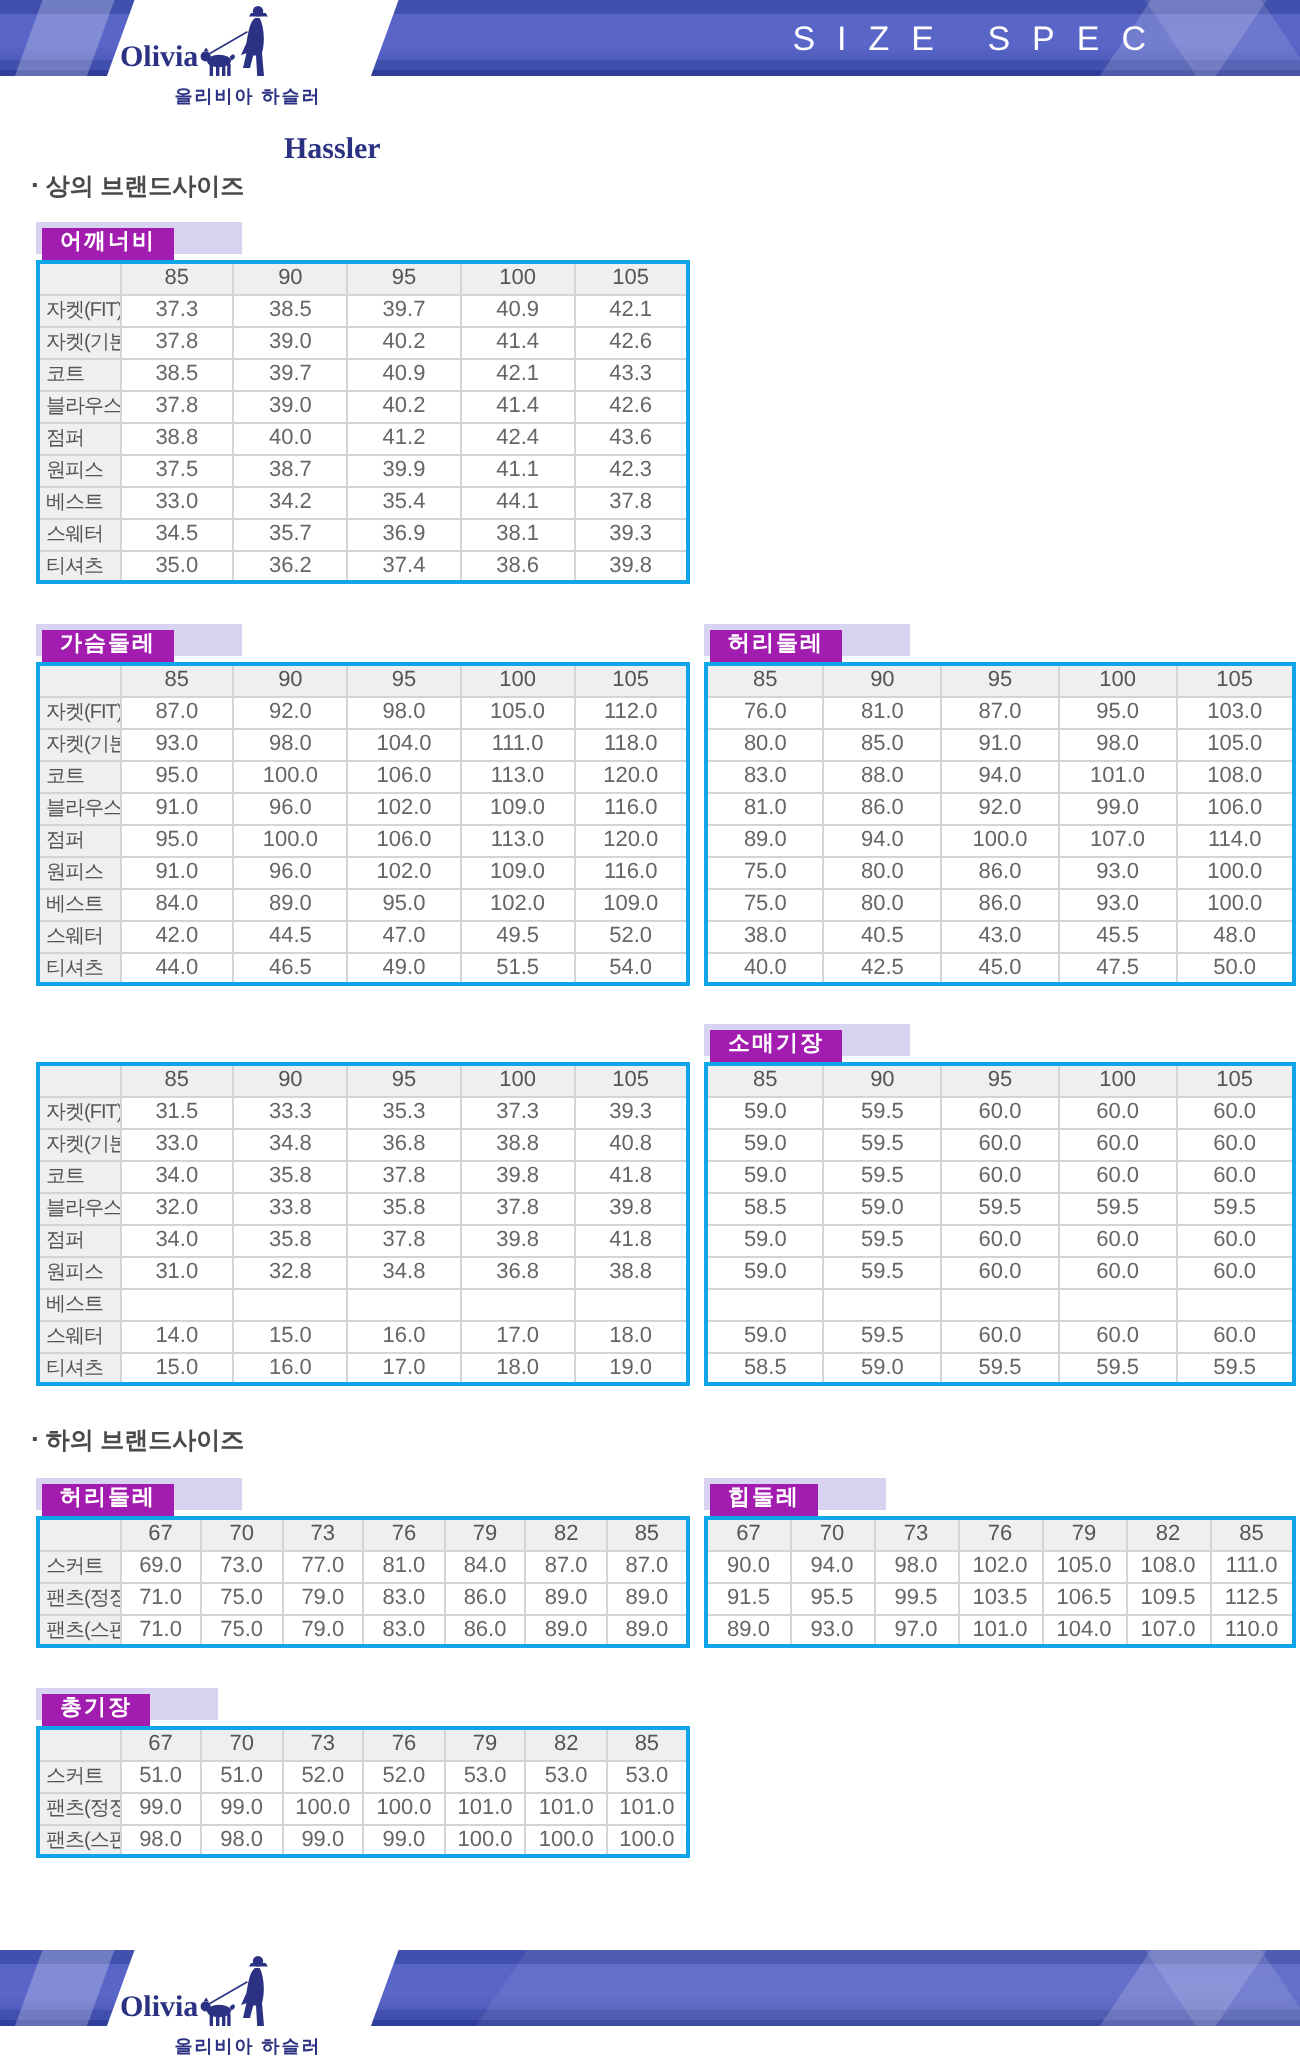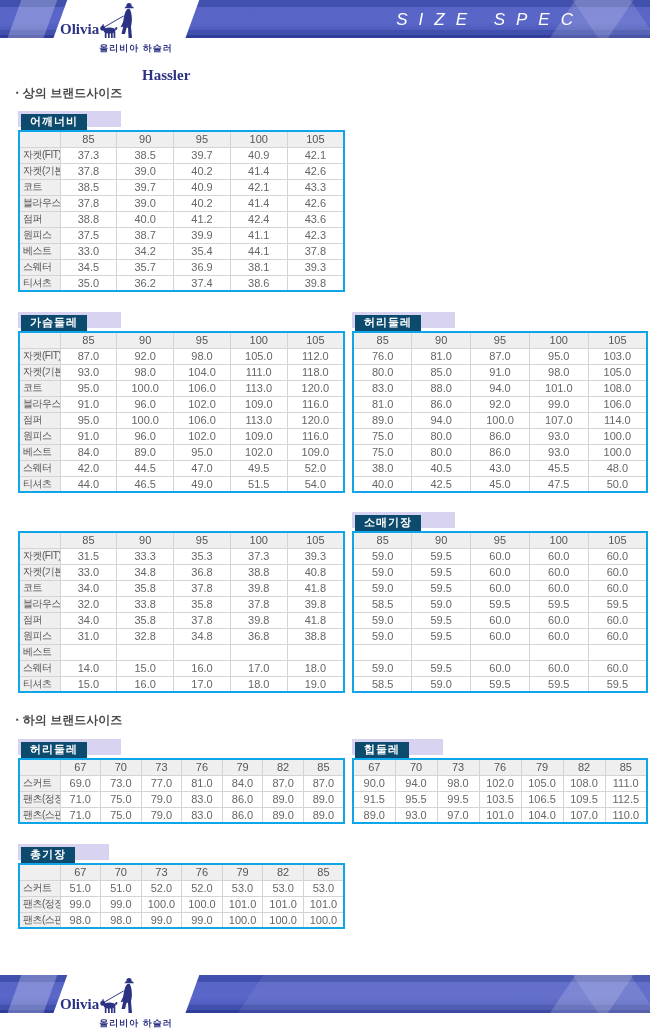--- a/index.html
+++ b/index.html
@@ -10,21 +10,21 @@
   }
   
   .banner {
     position:absolute; left:0; width:650px; height:38px; overflow:hidden;
     background:linear-gradient(180deg,
       #4150ad 0px, #4150ad 7px,
       #5864c6 7px, #5a66c8 22px, #4f5cbd 30px,
       #4150ad 30px, #4150ad 35px,
       #303d9b 35px, #303d9b 38px);
   }
-  .banner.header { top:0;font-style:italic; }
+  .banner.header { top:0; }
   .stripe-left {
     position:absolute; left:14px; top:-2px; width:36px; height:44px;
     background:rgba(255,255,255,0.25); transform:skewX(-20deg);
   }
   .logo-bg {
     position:absolute; left:60px; top:-2px; width:132px; height:44px;
     background:#ffffff; transform:skewX(-20deg);
   }
   .deco-a {
     position:absolute; right:30px; top:-4px; width:58px; height:48px;
@@ -46,36 +46,36 @@
   .logo { position:absolute; left:60px; width:150px; height:54px; color:#2b3283; z-index:5; }
   .banner-zone .logo { top:0; }
   .logo .en {
     position:absolute; top:21px; font-family:"Liberation Serif", serif;
     font-weight:bold; font-size:15px; color:#2b3283; white-space:nowrap;text-align:right;
   }
   .logo .en.first  { left:0px; }
   .logo .en.second { left:82px;margin-top:46px; }
   .logo svg { position:absolute; left:38px; top:1px; }
   .logo .kr {
-    position:absolute; top:42px; left:20px; width:112px; text-align:center;
+    position:absolute; top:42px; left:8px; width:112px; text-align:center;
     font-size:9px; font-weight:bold; letter-spacing:1px; color:#2b3283; white-space:nowrap;
   }
   
   .sec-title {
     position:absolute; left:16px; color:#4a4a4a; font-size:12px; font-weight:bold;
     white-space:nowrap;
   }
   .sec-title .bullet { font-size:8px; vertical-align:2px; margin-right:4px; color:#4a4a4a; }
   
   .badge {
     position:absolute; height:16px; background:#d9d3f2; padding:0 34px 0 3px;
     white-space:nowrap;
   }
   .badge-inner {
-    display:inline-block; height:16px; line-height:15px; background:#0c4a6e;
+    display:inline-block; height:16px; line-height:15px; background:#a21caf;
     color:#ffffff; font-size:11px; font-weight:bold; padding:0 9px; letter-spacing:1px;
   }
   
   table.tbl {
     position:absolute; border-collapse:collapse; table-layout:fixed;
     background:#fff; border:2px solid #0ea5e9;
   }
   table.tbl th, table.tbl td {
     border:1px solid #d4d4d4; height:16px; font-size:11px; padding:0 1px;
     text-align:center; font-weight:normal; white-space:nowrap; overflow:hidden;

